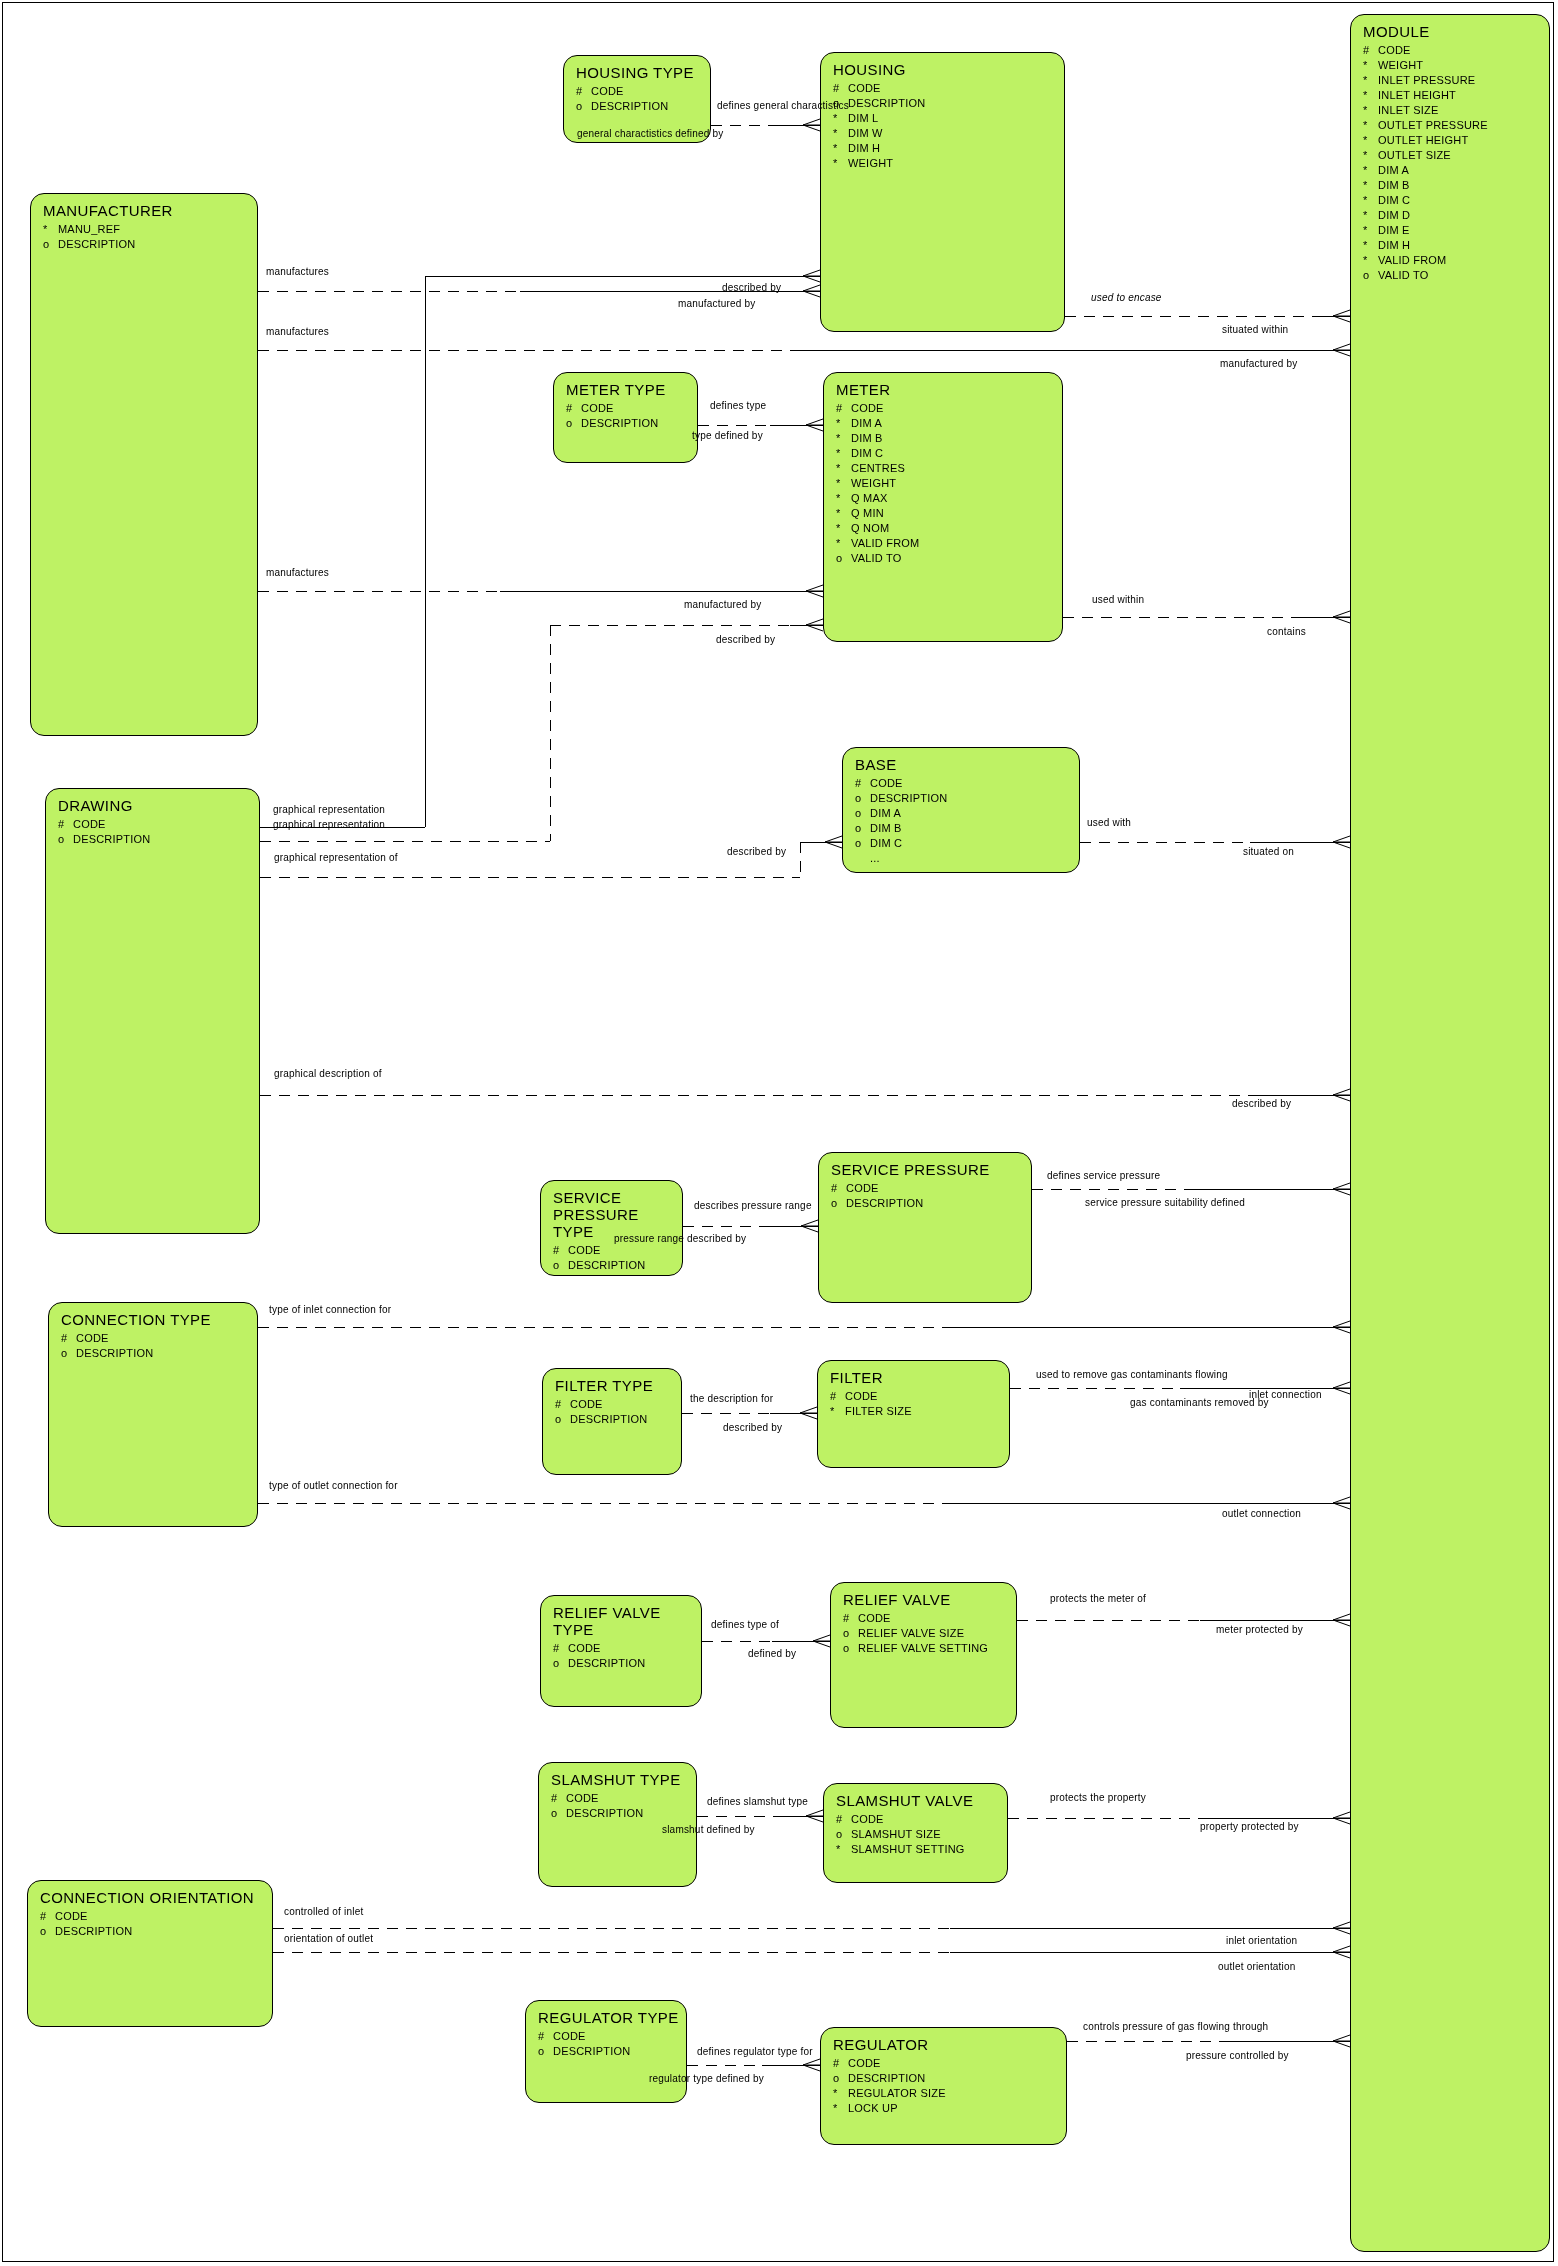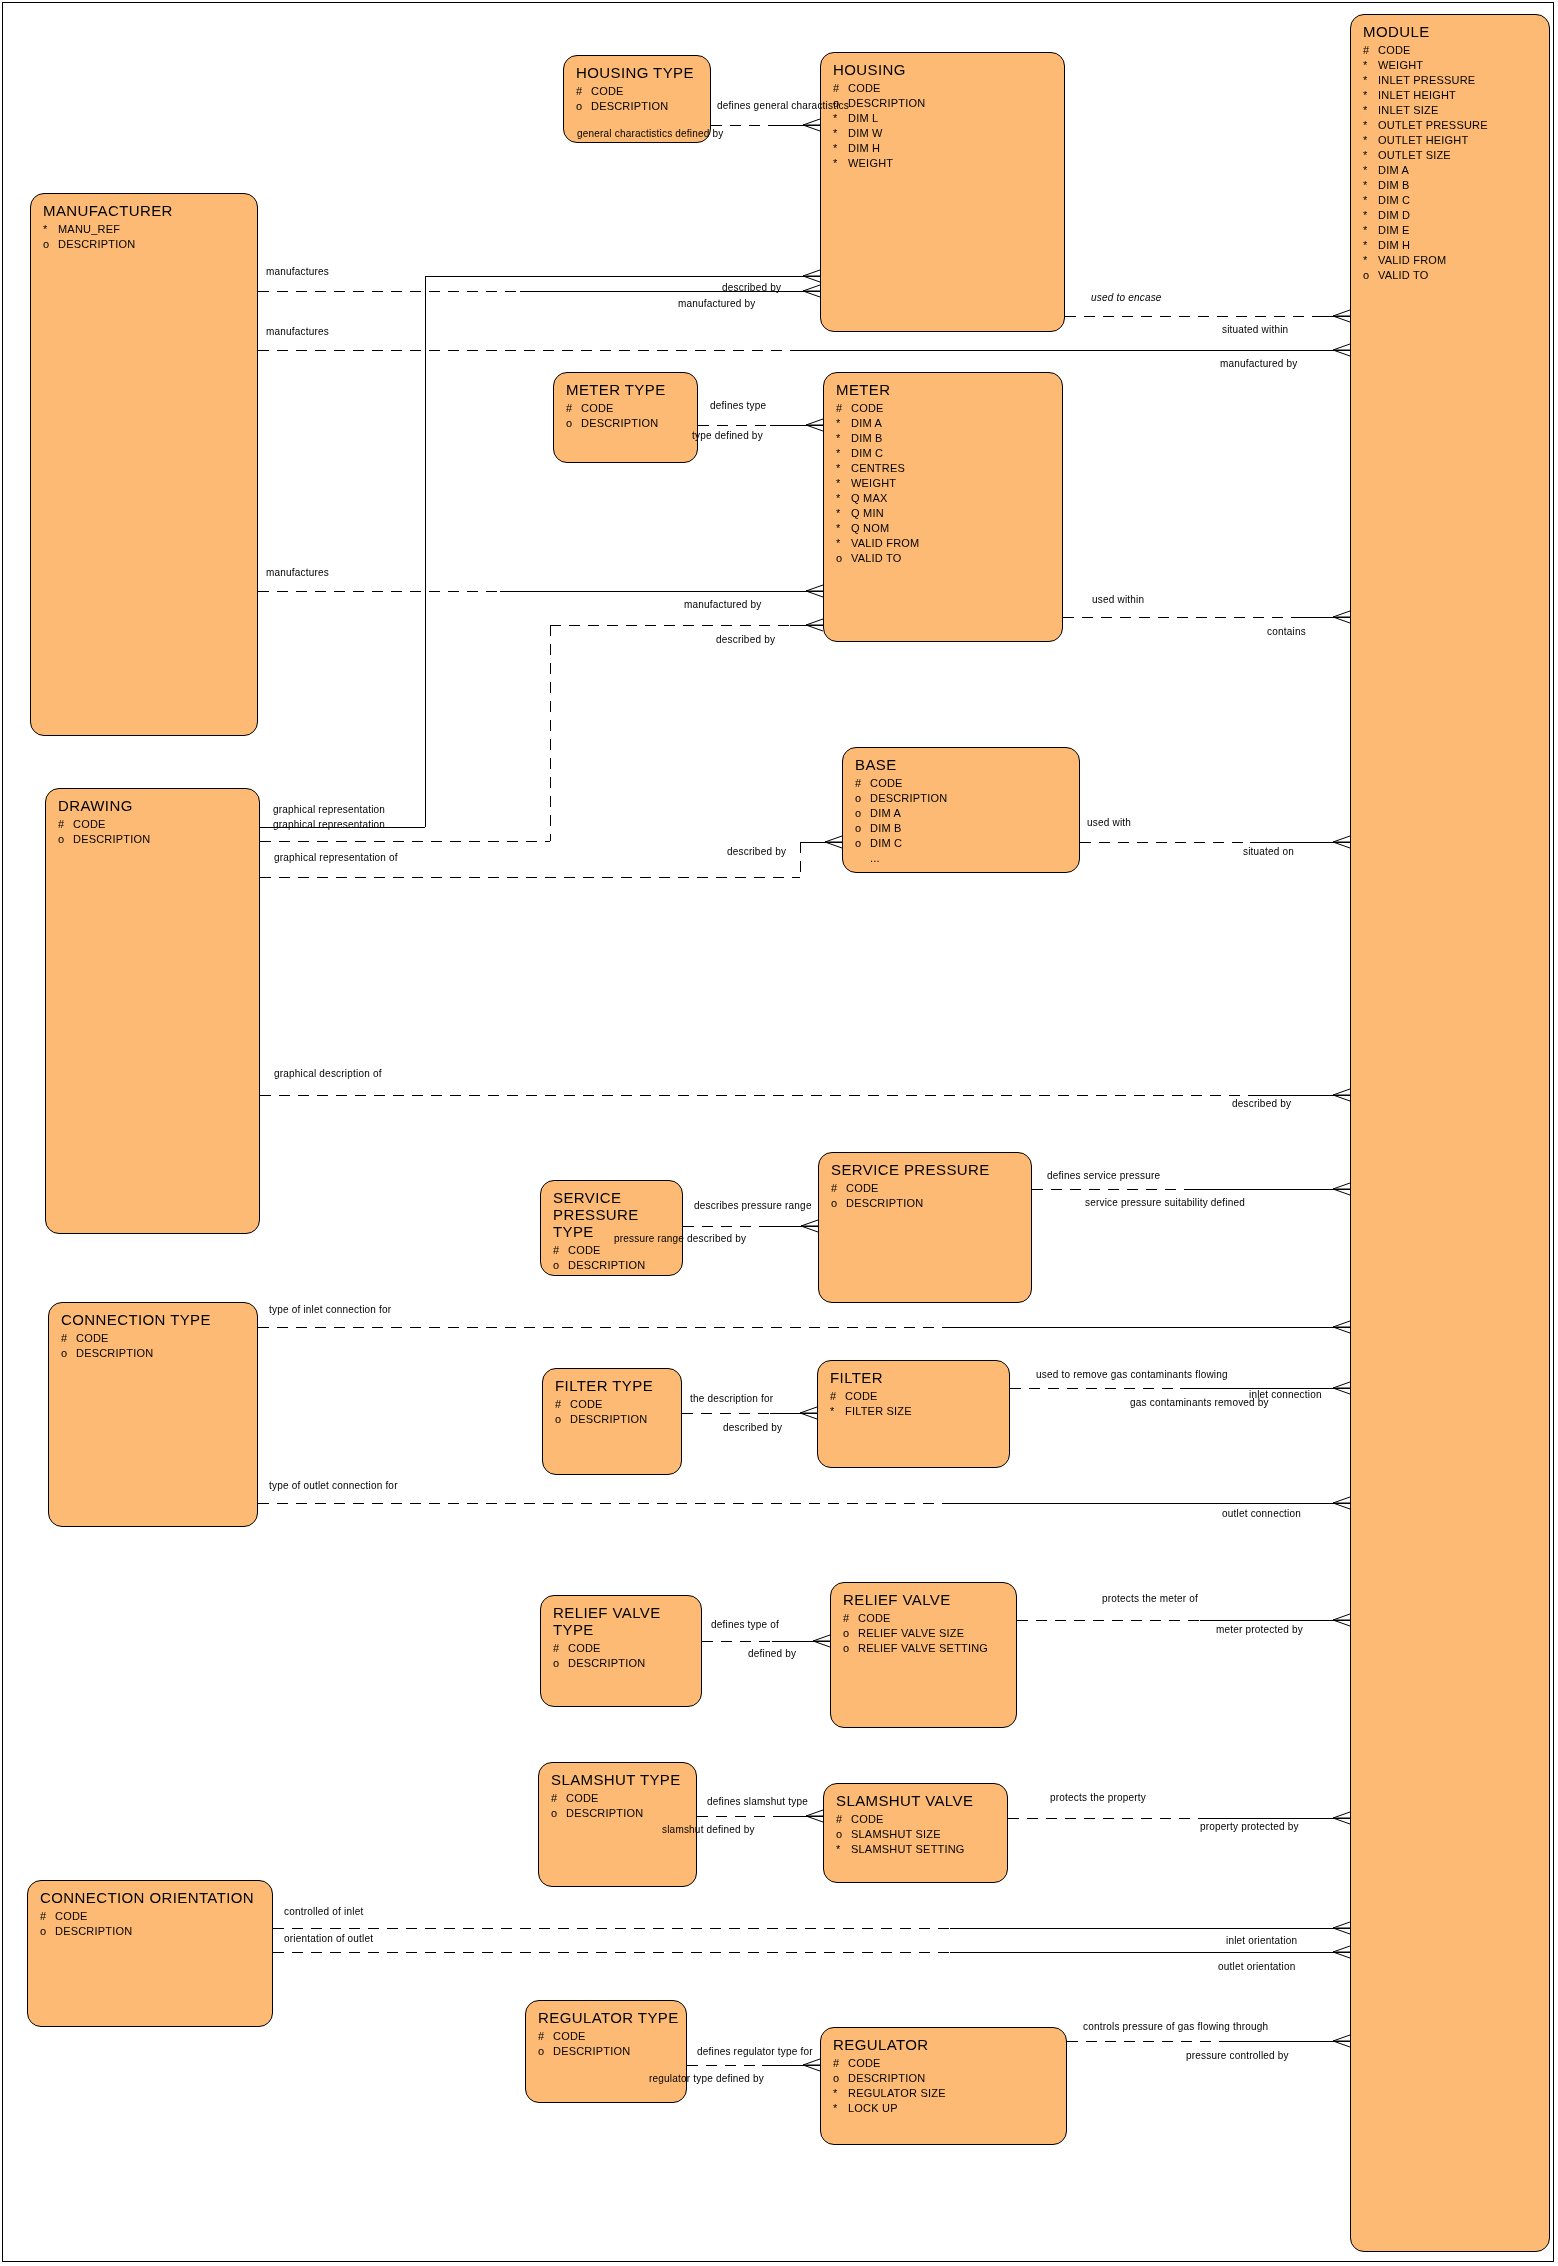--- a/index.html
+++ b/index.html
@@ -6,21 +6,21 @@
   body{
     width:1558px;height:2266px;position:relative;overflow:hidden;
     font-family:"Liberation Sans",sans-serif;color:#000;
   }
   .page-border{
     position:absolute;left:2px;top:2px;width:1552px;height:2260px;
     border:1px solid #000;box-sizing:border-box;pointer-events:none;
   }
   .entity{
     position:absolute;box-sizing:border-box;
-    border:1px solid #000;border-radius:14px;background:#fdba74;
+    border:1px solid #000;border-radius:14px;background:#bef264;
     padding:8px 6px 4px 12px;z-index:1;
   }
   .entity-title{
     font-size:15px;letter-spacing:.4px;margin-bottom:3px;white-space:normal;
     line-height:17px;
   }
   .attr-row{
     font-size:11px;line-height:15px;white-space:nowrap;letter-spacing:.2px;
     display:flex;
   }
@@ -429,21 +429,21 @@
     <div class="rel-label" style="left: 269px; top: 1303px;">type of inlet connection for</div>
     <div class="rel-label" style="left: 1225px; top: 1388px; padding-left: 24px;">inlet connection</div>
     <div class="rel-label" style="left: 690px; top: 1392px;">the description for</div>
     <div class="rel-label" style="left: 723px; top: 1421px;">described by</div>
     <div class="rel-label" style="left: 1036px; top: 1368px;">used to remove gas contaminants flowing</div>
     <div class="rel-label" style="left: 1130px; top: 1396px;">gas contaminants removed by</div>
     <div class="rel-label" style="left: 269px; top: 1479px;">type of outlet connection for</div>
     <div class="rel-label" style="left: 1222px; top: 1507px;">outlet connection</div>
     <div class="rel-label" style="left: 711px; top: 1618px;">defines type of</div>
     <div class="rel-label" style="left: 748px; top: 1647px;">defined by</div>
-    <div class="rel-label" style="left: 1102px; top: 1592px;">protects the meter of</div>
+    <div class="rel-label" style="left: 1050px; top: 1592px;">protects the meter of</div>
     <div class="rel-label" style="left: 1216px; top: 1623px;">meter protected by</div>
     <div class="rel-label" style="left: 707px; top: 1795px;">defines slamshut type</div>
     <div class="rel-label" style="left: 662px; top: 1823px;">slamshut defined by</div>
     <div class="rel-label" style="left: 1050px; top: 1791px;">protects the property</div>
     <div class="rel-label" style="left: 1200px; top: 1820px;">property protected by</div>
     <div class="rel-label" style="left: 284px; top: 1905px;">controlled of inlet</div>
     <div class="rel-label" style="left: 284px; top: 1932px;">orientation of outlet</div>
     <div class="rel-label" style="left: 1226px; top: 1934px;">inlet orientation</div>
     <div class="rel-label" style="left: 1218px; top: 1960px;">outlet orientation</div>
     <div class="rel-label" style="left: 697px; top: 2045px;">defines regulator type for</div>

